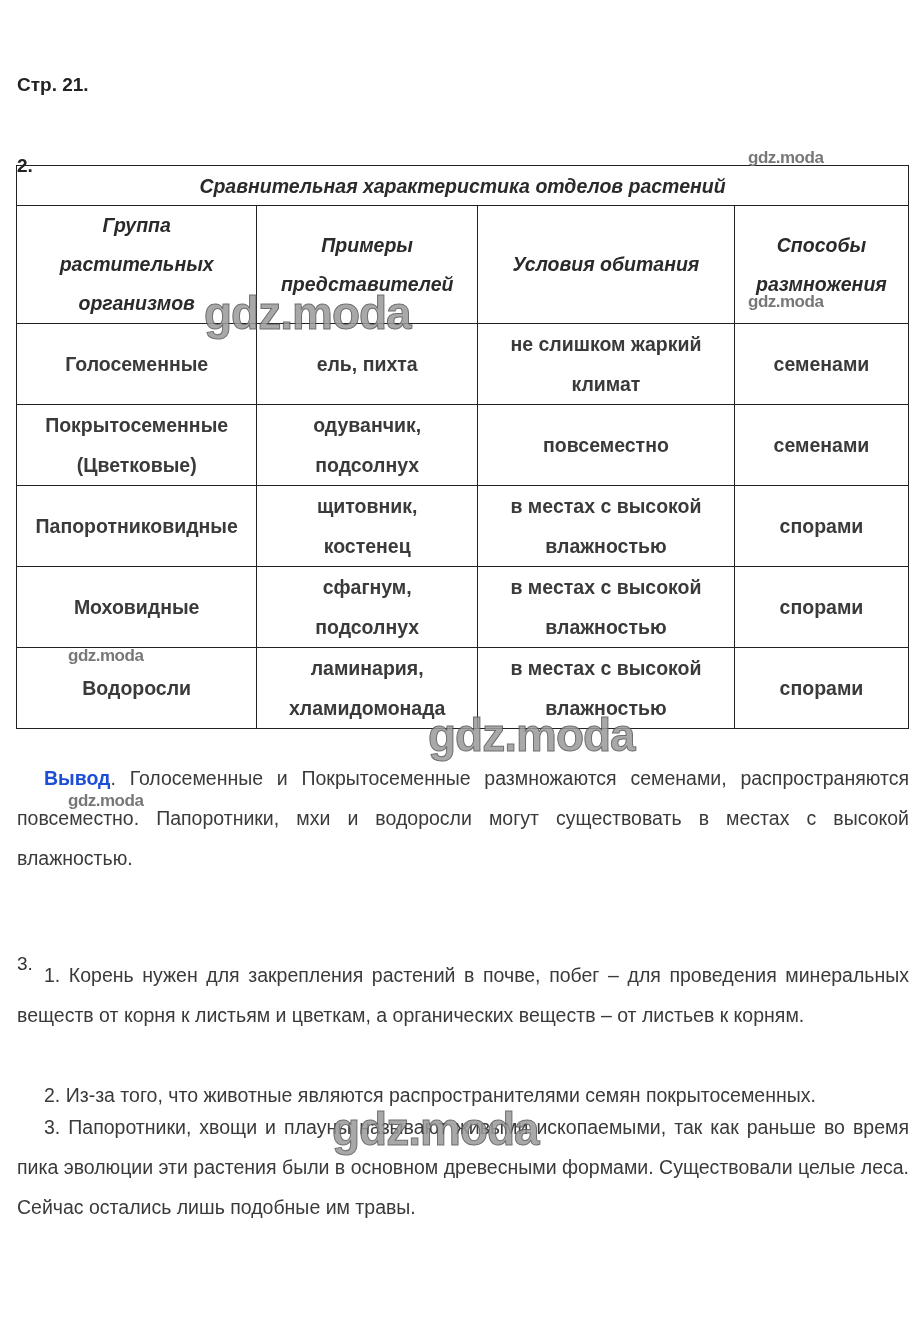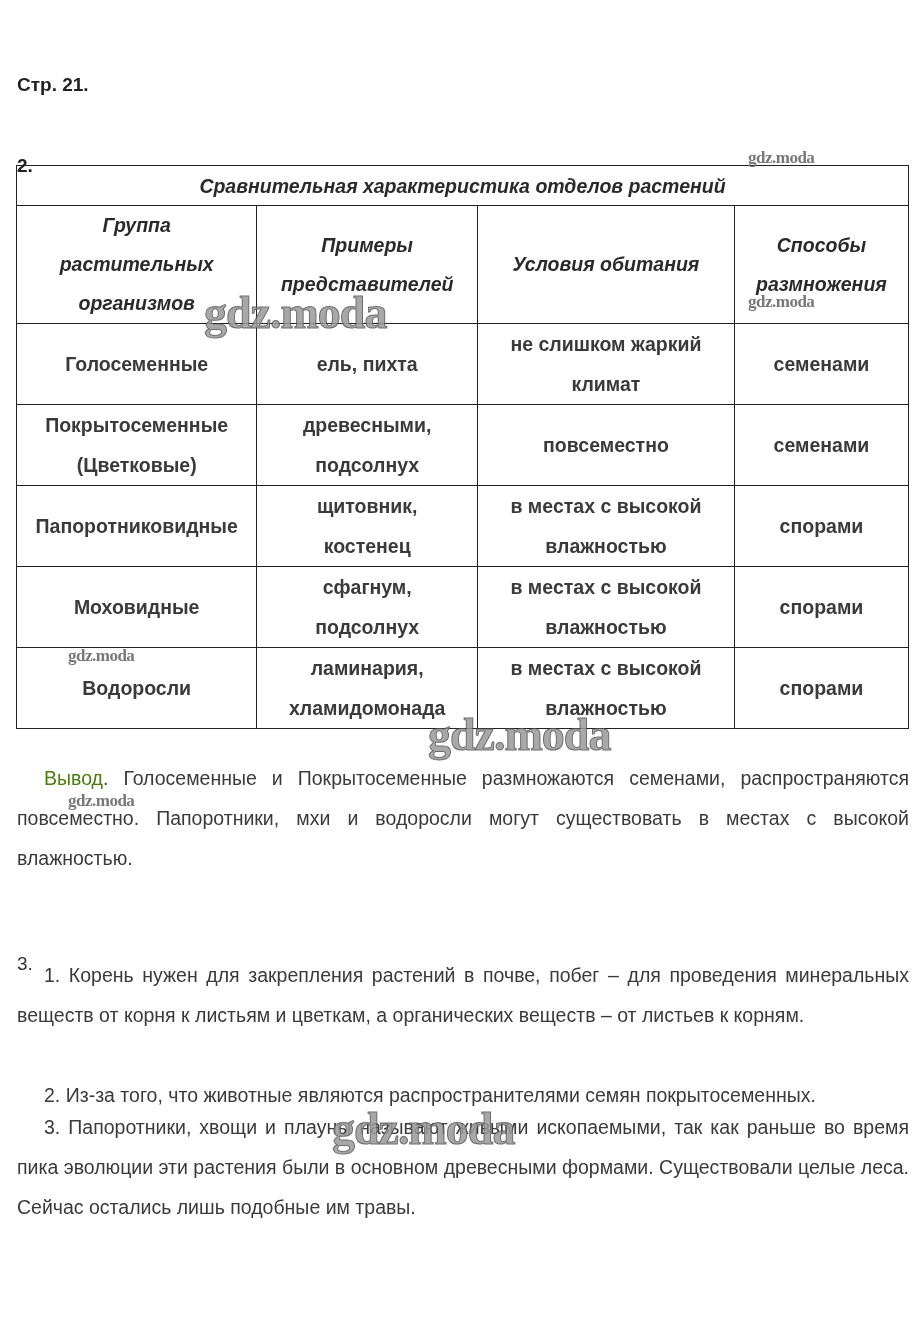--- a/index.html
+++ b/index.html
@@ -26,25 +26,25 @@
   table.cmp tr.title-row th { height: 39px; line-height: 28px; }
   table.cmp tr.head-row th { height: 116px; line-height: 39px; }
   table.cmp tr.data-row td { height: 78px; font-weight: bold; }
   .col1 { width: 232px; } .col2 { width: 213px; } .col3 { width: 248px; } .col4 { width: 168px; }
 
   .para {
     position: absolute; left: 17px; width: 892px;
     font-size: 19.5px; line-height: 40px; color: #3a3a3a;
     text-align: justify; text-align-last: left;
   }
-  .para .bold { font-weight: normal; color: #4d7c0f; }
+  .para .bold { font-weight: bold; color: #1d4ed8; }
   .indent { text-indent: 27px; }
 
   .wm {
-    position: absolute; font-family: Liberation Serif, serif;
+    position: absolute; font-family: Liberation Sans, sans-serif;
     font-weight: bold; color: #9a9a9a; letter-spacing: -1px;
     -webkit-text-stroke: 1px #555; pointer-events: none;
   }
   .wm.big { font-size: 46px; opacity: 0.85; }
   .wm.small { font-size: 17px; color: #777; -webkit-text-stroke: 0; font-weight: bold; letter-spacing: -0.5px; }
 </style>
 </head>
 <body>
 
 <div class="abs page-ref">Стр. 21.</div>
@@ -92,21 +92,21 @@
           <div>климат</div>
         </td>
     <td>семенами</td>
   </tr>
   <tr class="data-row">
     <td>
           <div>Покрытосеменные</div>
           <div>(Цветковые)</div>
         </td>
     <td>
-          <div>древесными,</div>
+          <div>одуванчик,</div>
           <div>подсолнух</div>
         </td>
     <td>
           <div>повсеместно</div>
         </td>
     <td>семенами</td>
   </tr>
   <tr class="data-row">
     <td>
           <div>Папоротниковидные</div>

